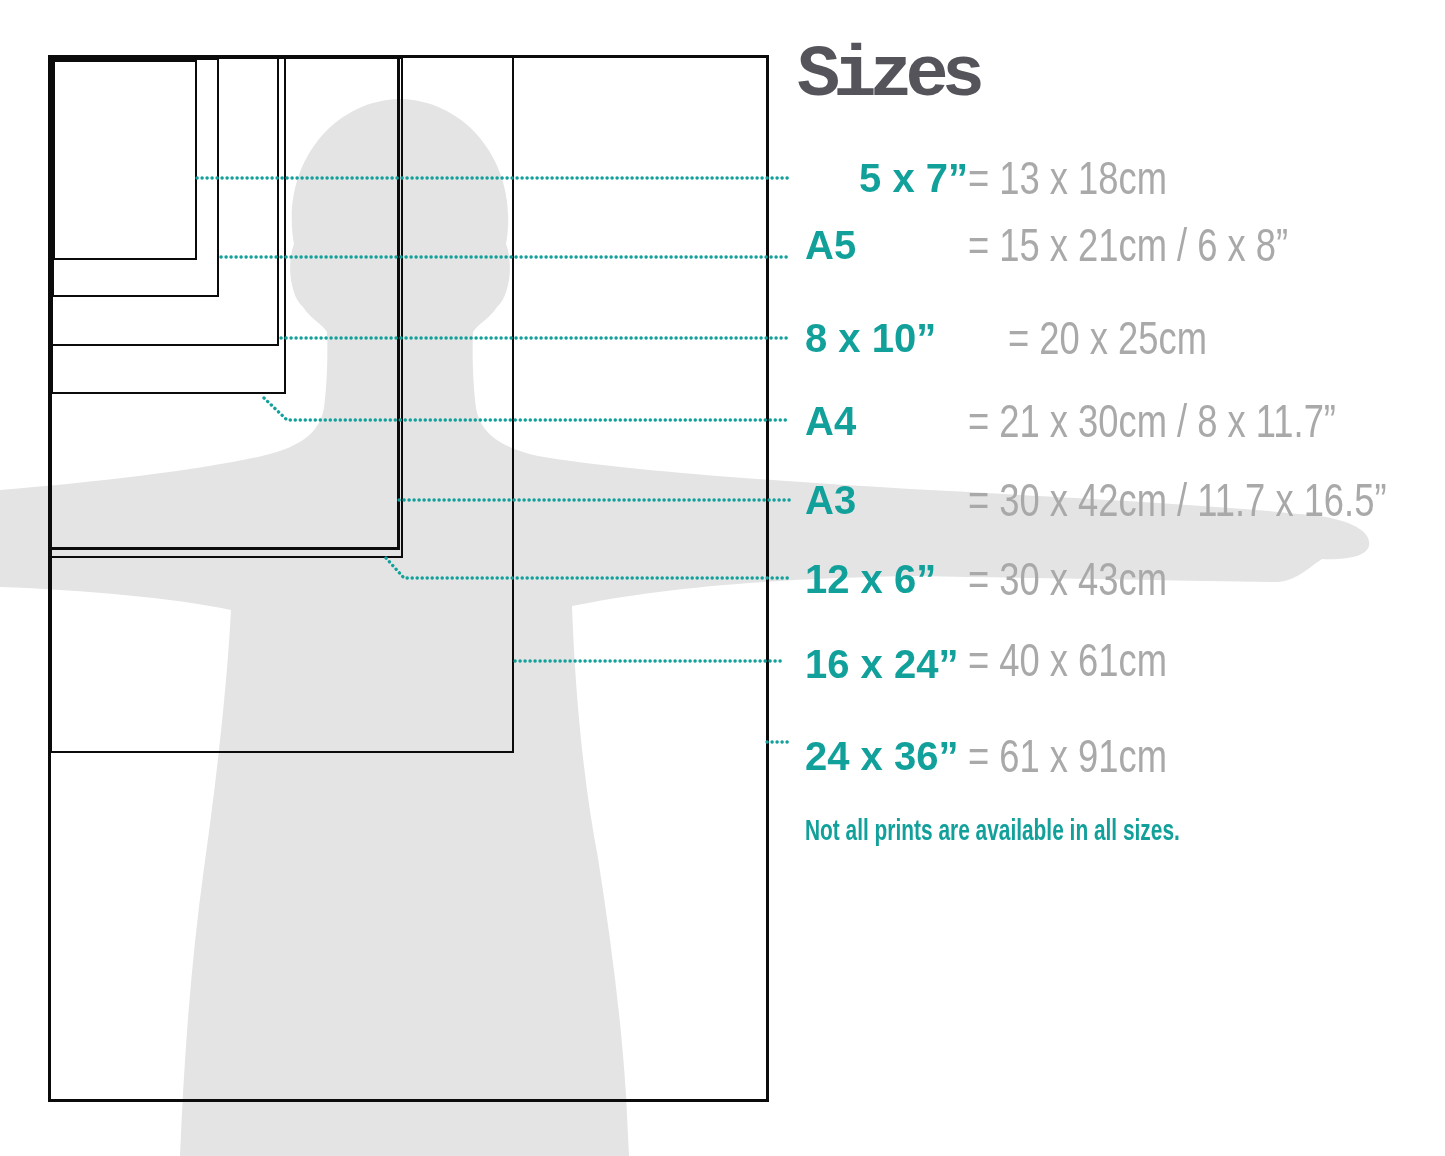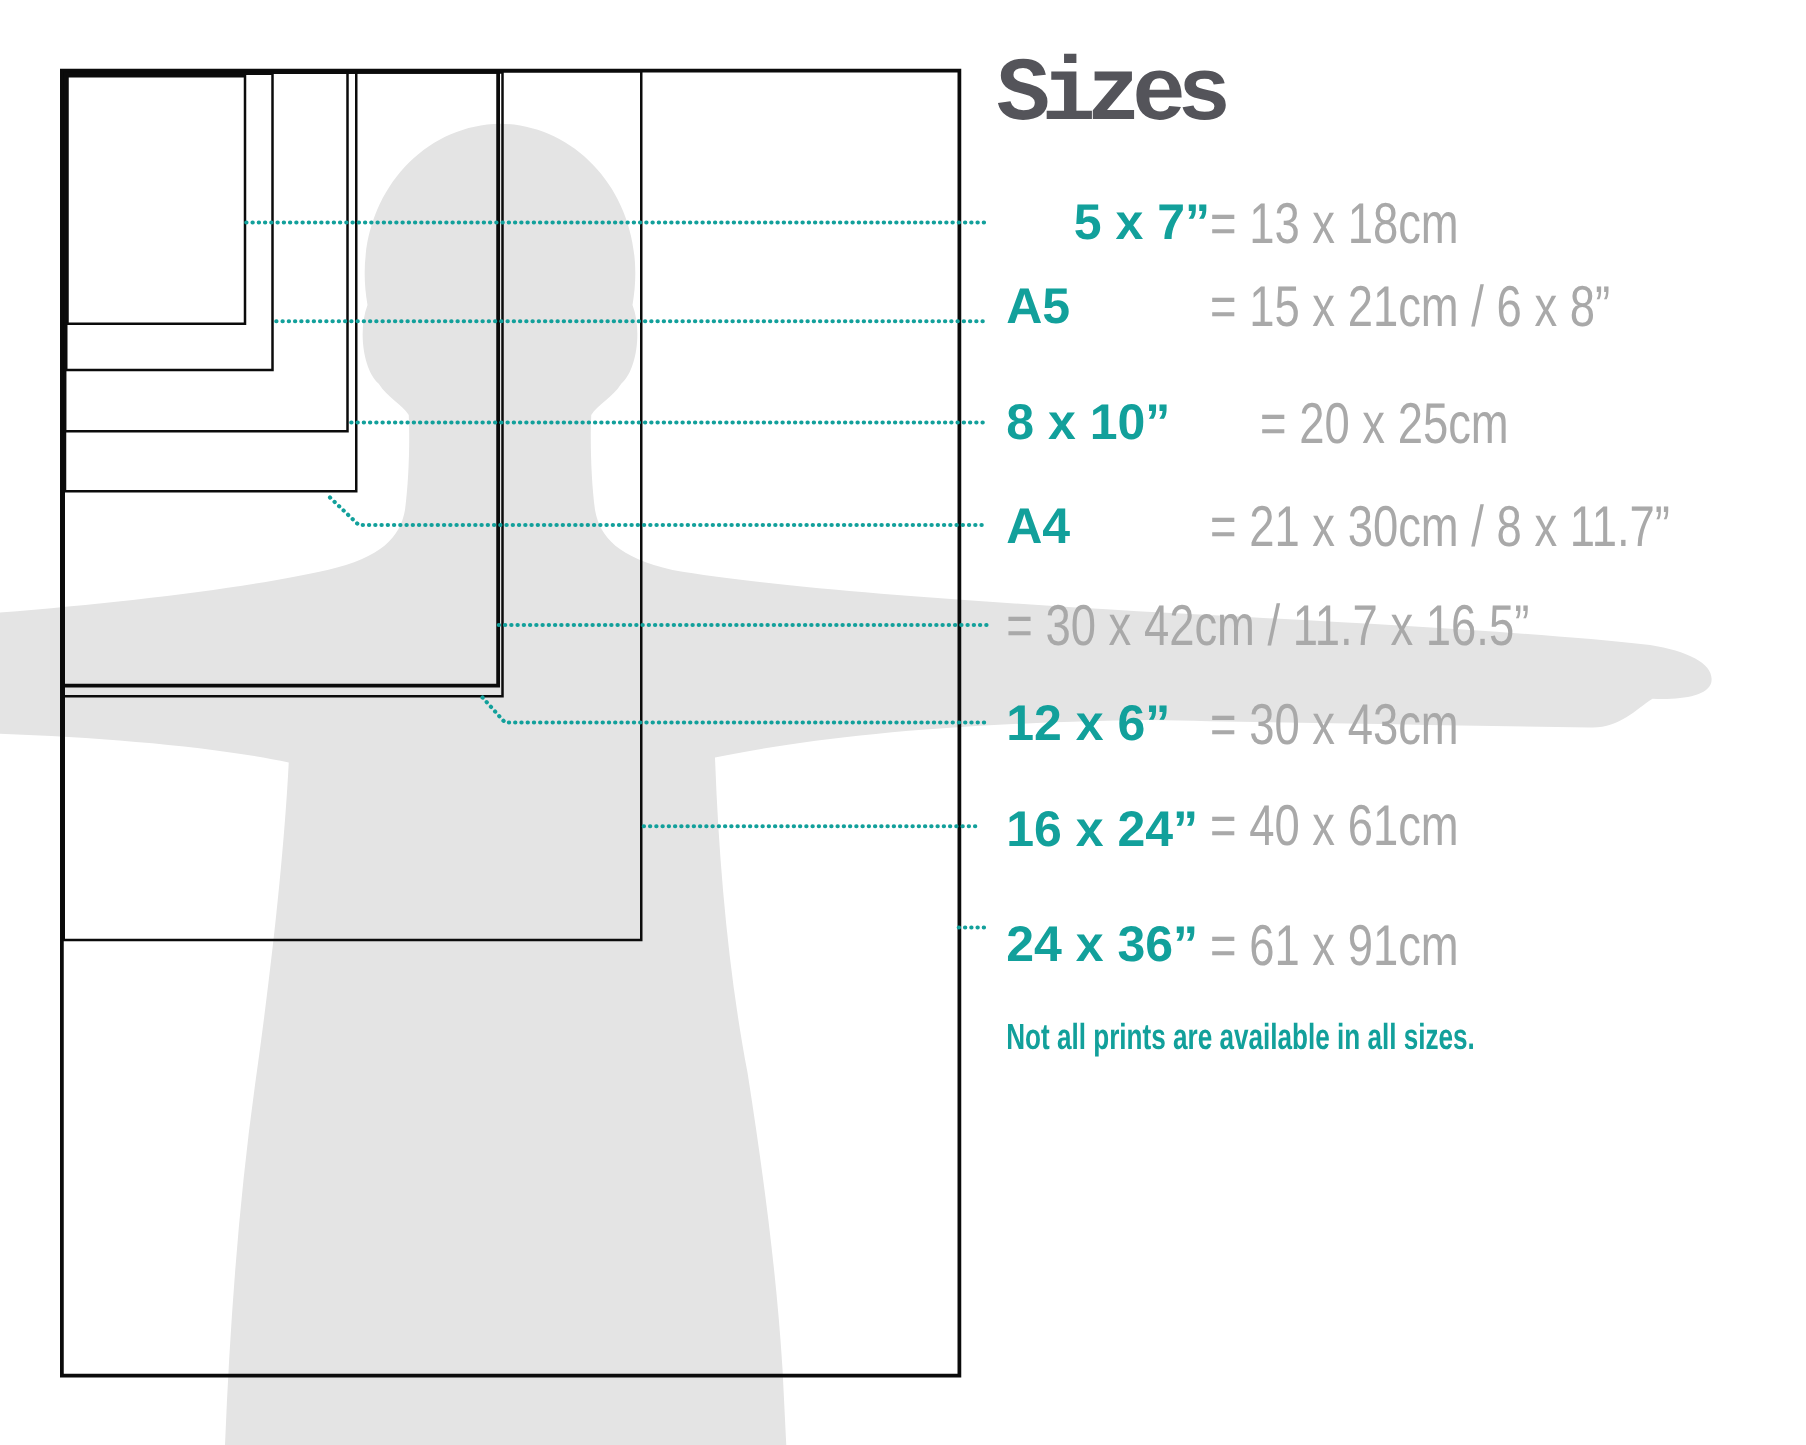--- a/index.html
+++ b/index.html
@@ -67,20 +67,21 @@
       </div>
       <div class="size-row" style="top: 312px; gap: 40px;">
         <span class="size-label">8 x 10”</span>
         <span class="size-metric">= 20 x 25cm</span>
       </div>
       <div class="size-row" style="top: 395px;">
         <span class="size-label">A4</span>
         <span class="size-metric">= 21 x 30cm / 8 x 11.7”</span>
       </div>
       <div class="size-row" style="top: 474px;">
+        <span class="size-label">A3</span>
         <span class="size-metric">= 30 x 42cm / 11.7 x 16.5”</span>
       </div>
       <div class="size-row" style="top: 553px;">
         <span class="size-label">12 x 6”</span>
         <span class="size-metric">= 30 x 43cm</span>
       </div>
       <div class="size-row" style="top: 635px; align-items: flex-end;">
         <span class="size-label">16 x 24”</span>
         <span class="size-metric">= 40 x 61cm</span>
       </div>

